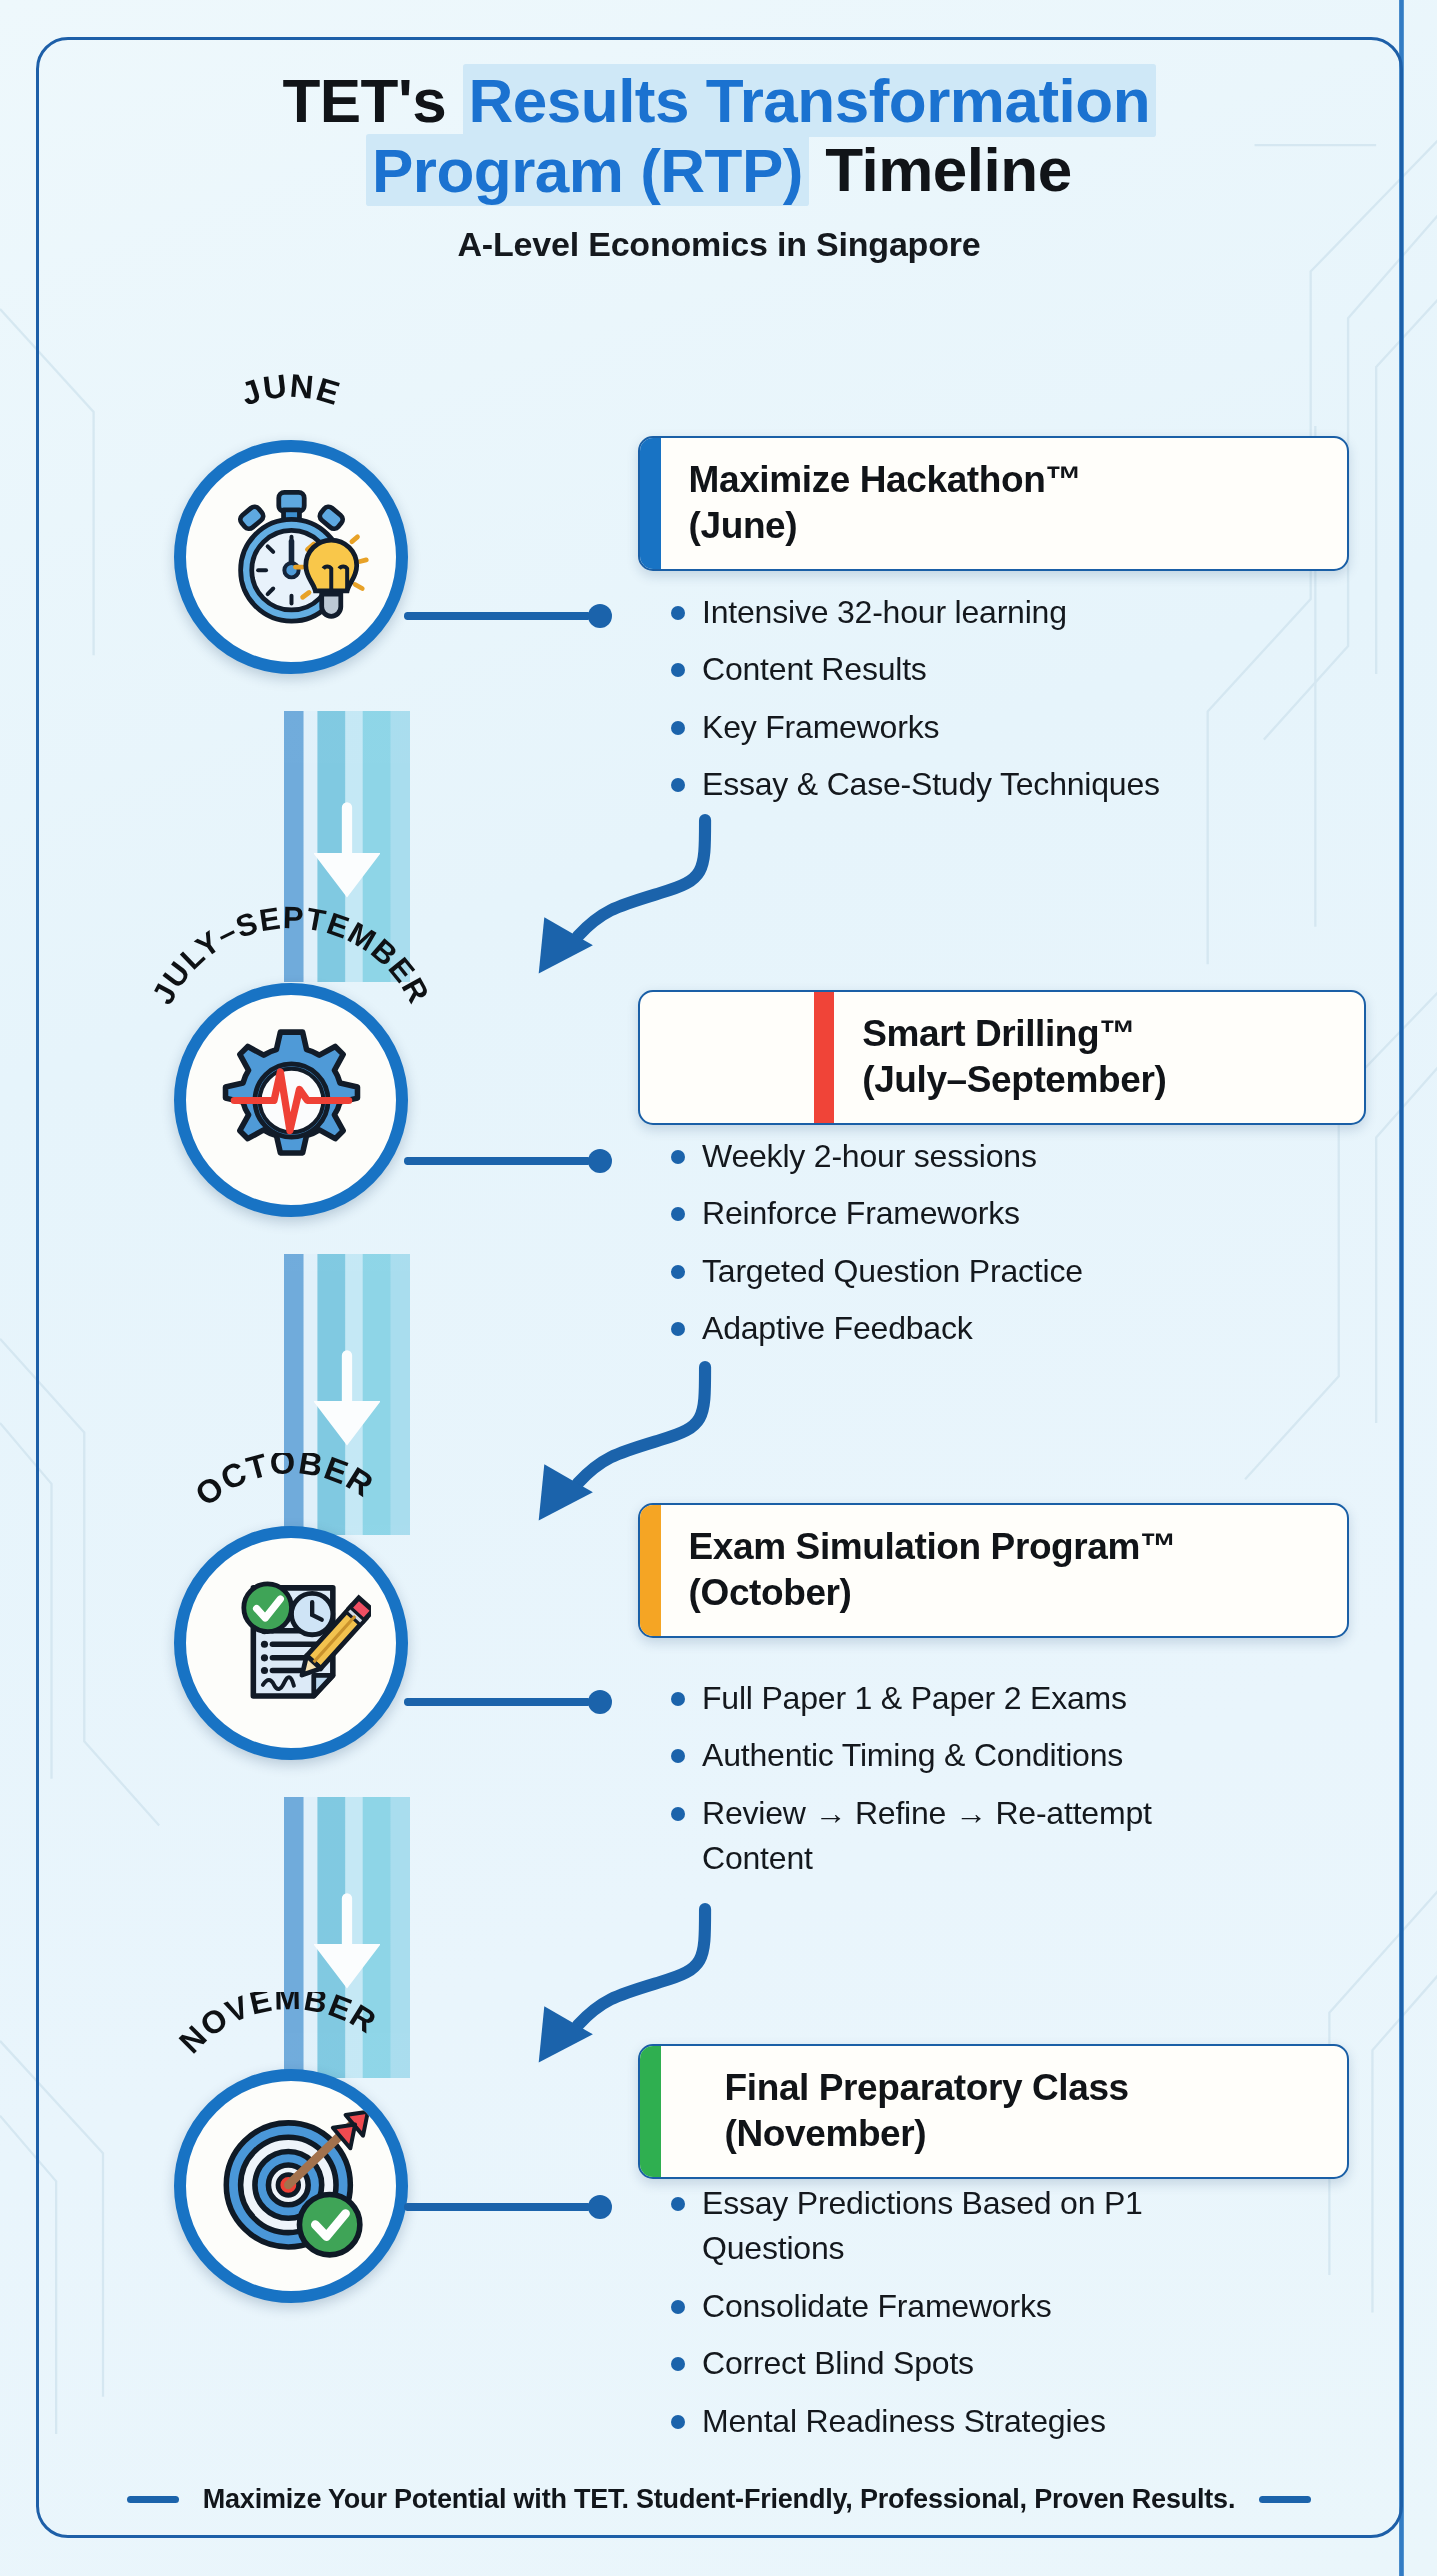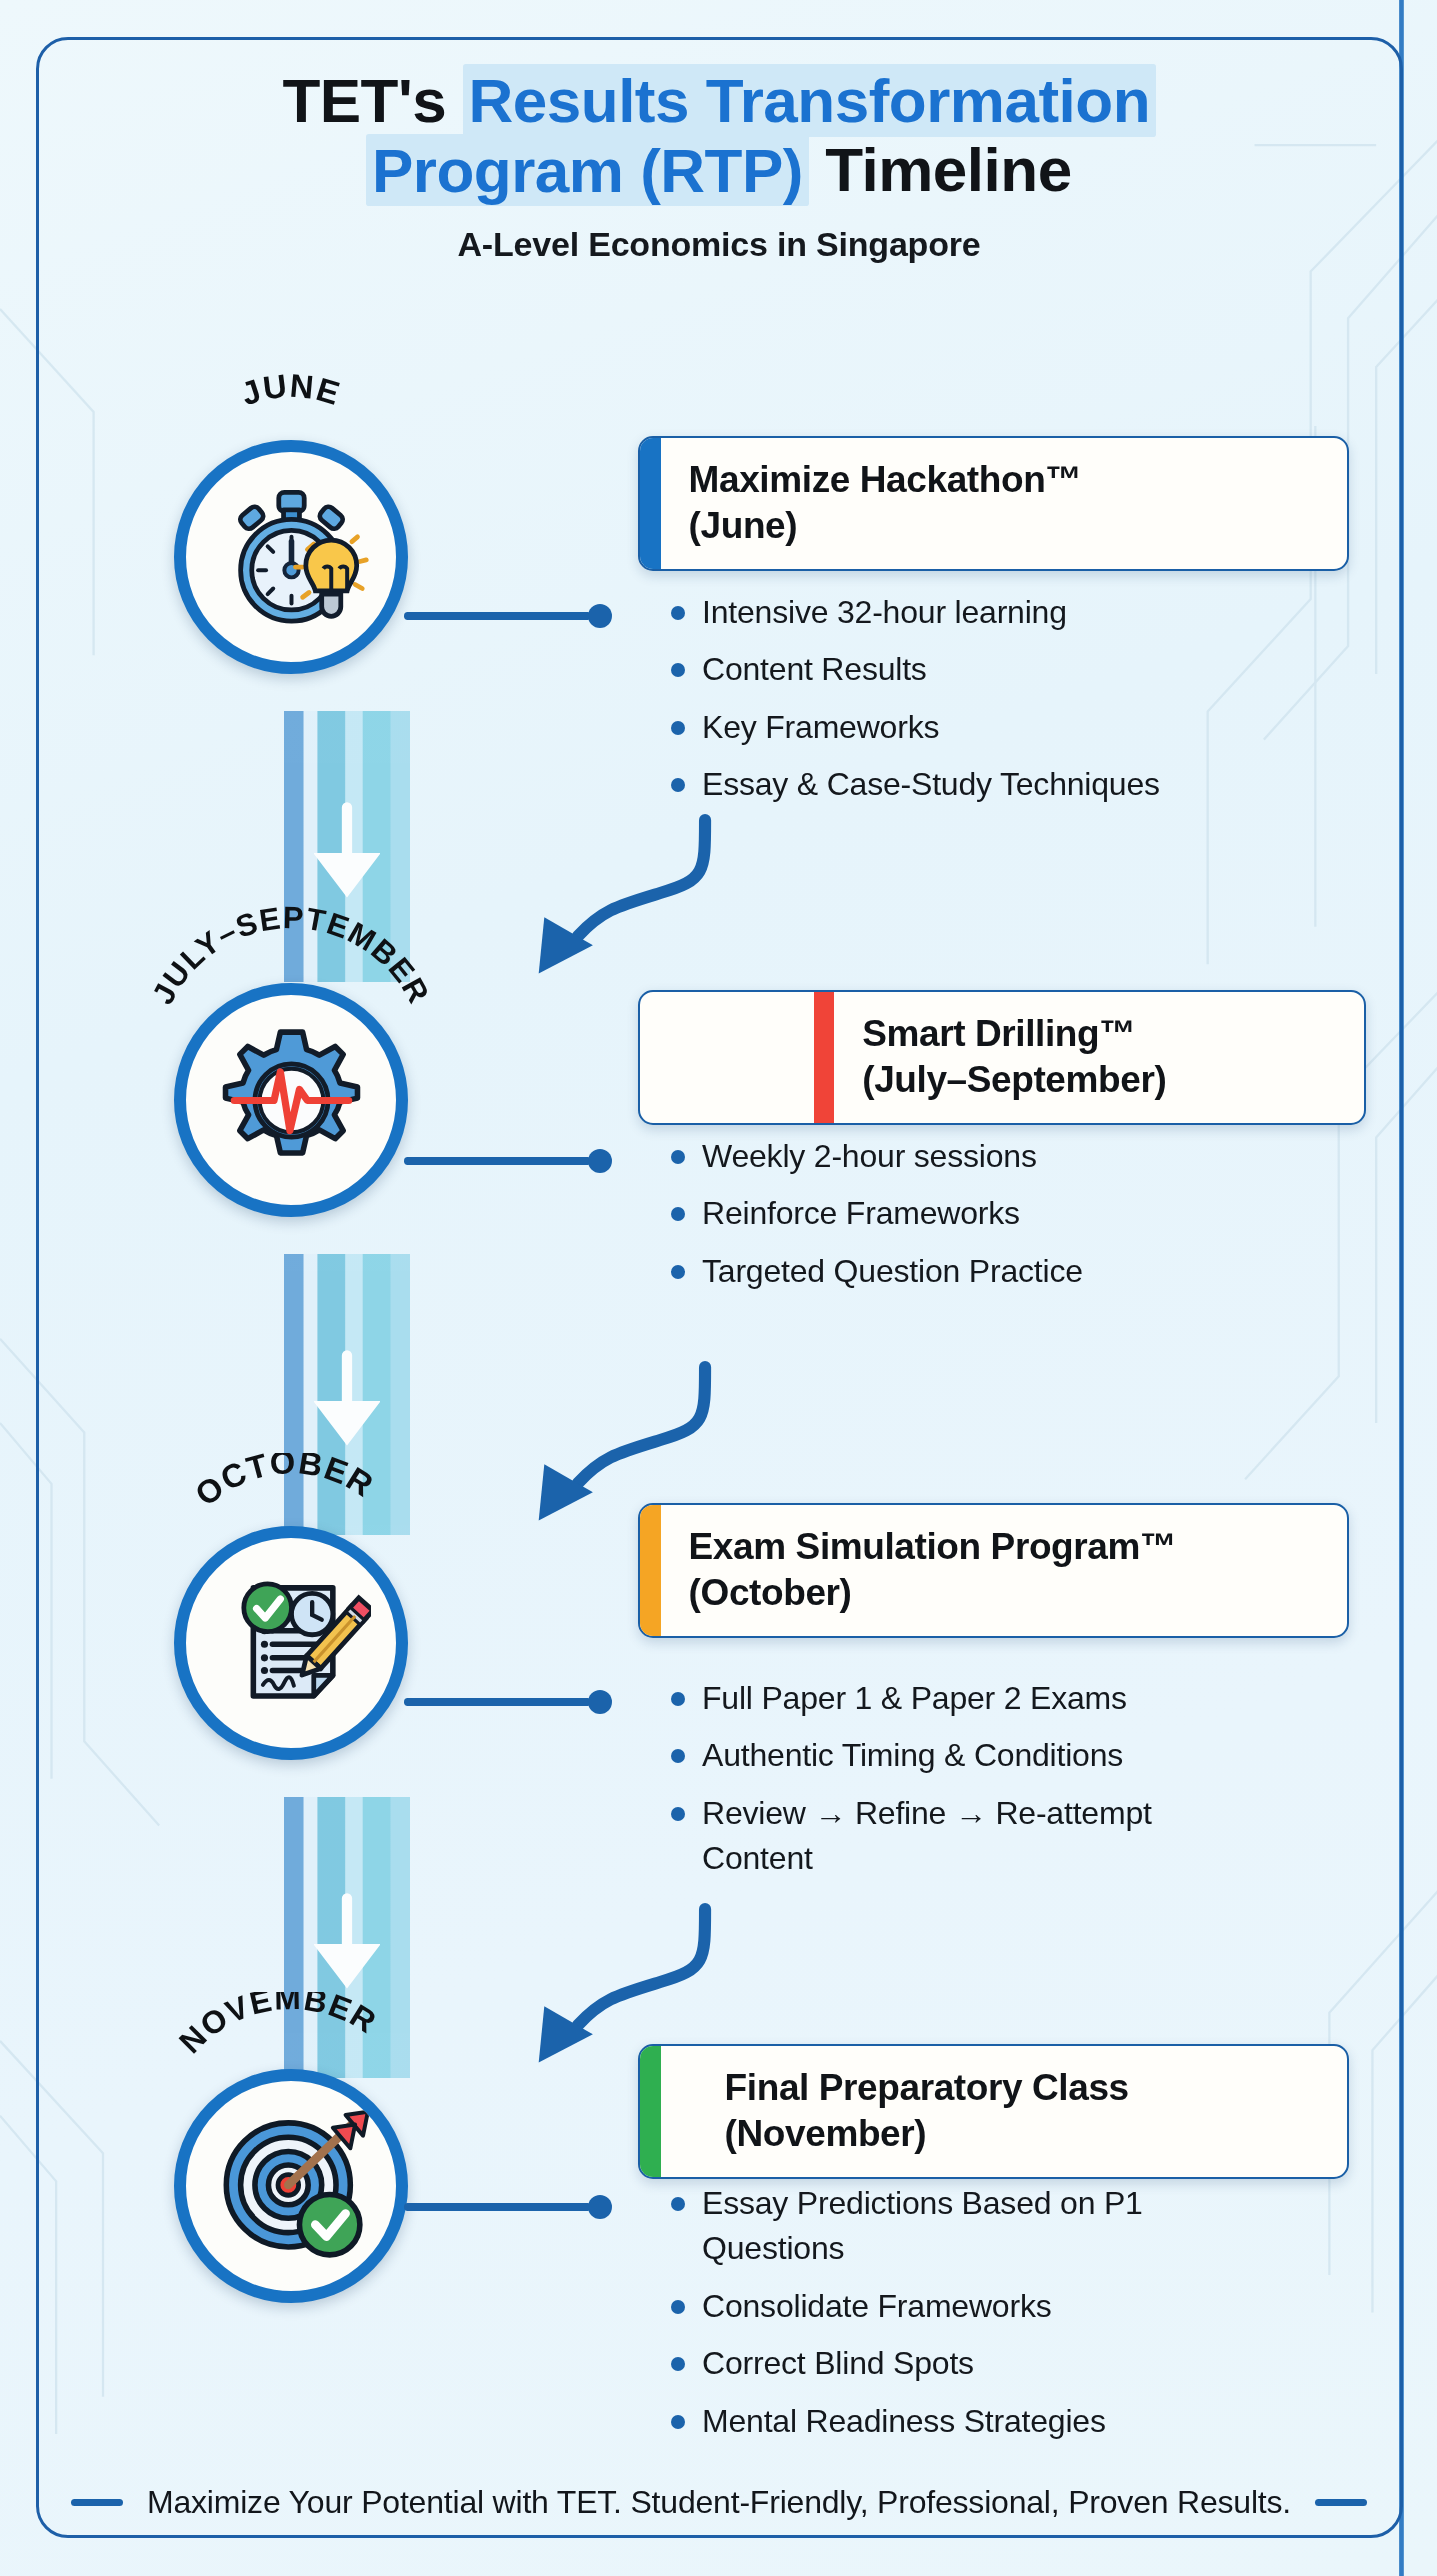--- a/index.html
+++ b/index.html
@@ -211,22 +211,22 @@
     gap: 24px;
     z-index: 6;
   }
   .footer .rule {
     width: 52px;
     height: 7.5px;
     border-radius: 3.7px;
     background: #1b63ab;
   }
   .footer .tag {
-    font-size: 32px;
-    font-weight: 400;
+    font-size: 27px;
+    font-weight: 700;
     color: #12161b;
     letter-spacing: -0.2px;
     white-space: nowrap;
   }
 </style>
 </head>
 <body>
 
 <div id="poster">
 
@@ -385,20 +385,21 @@
       <div class="card-txt">
         <div>Smart Drilling™</div>
         <div>(July–September)</div>
       </div>
     </div>
 
     <ul class="bullets" style="left:665px;top:1134px;width:674px;">
       <li>Weekly 2-hour sessions</li>
       <li>Reinforce Frameworks</li>
       <li>Targeted Question Practice</li>
+      <li>Adaptive Feedback</li>
     </ul>
   </div>
 
   <div class="step">
 
     <div class="circle-wrap" style="left:174px;top:1526px;">
       <div class="circle">
         <svg viewBox="0 0 200 200">
           <path d="M52 30 L152 30 L152 140 L128 166 L52 166 Z" fill="#dceaf7" stroke="#111a26" stroke-width="7" stroke-linejoin="round"></path>
           <path d="M152 140 L128 140 L128 166 Z" fill="#bcd9f0" stroke="#111a26" stroke-width="6" stroke-linejoin="round"></path>

